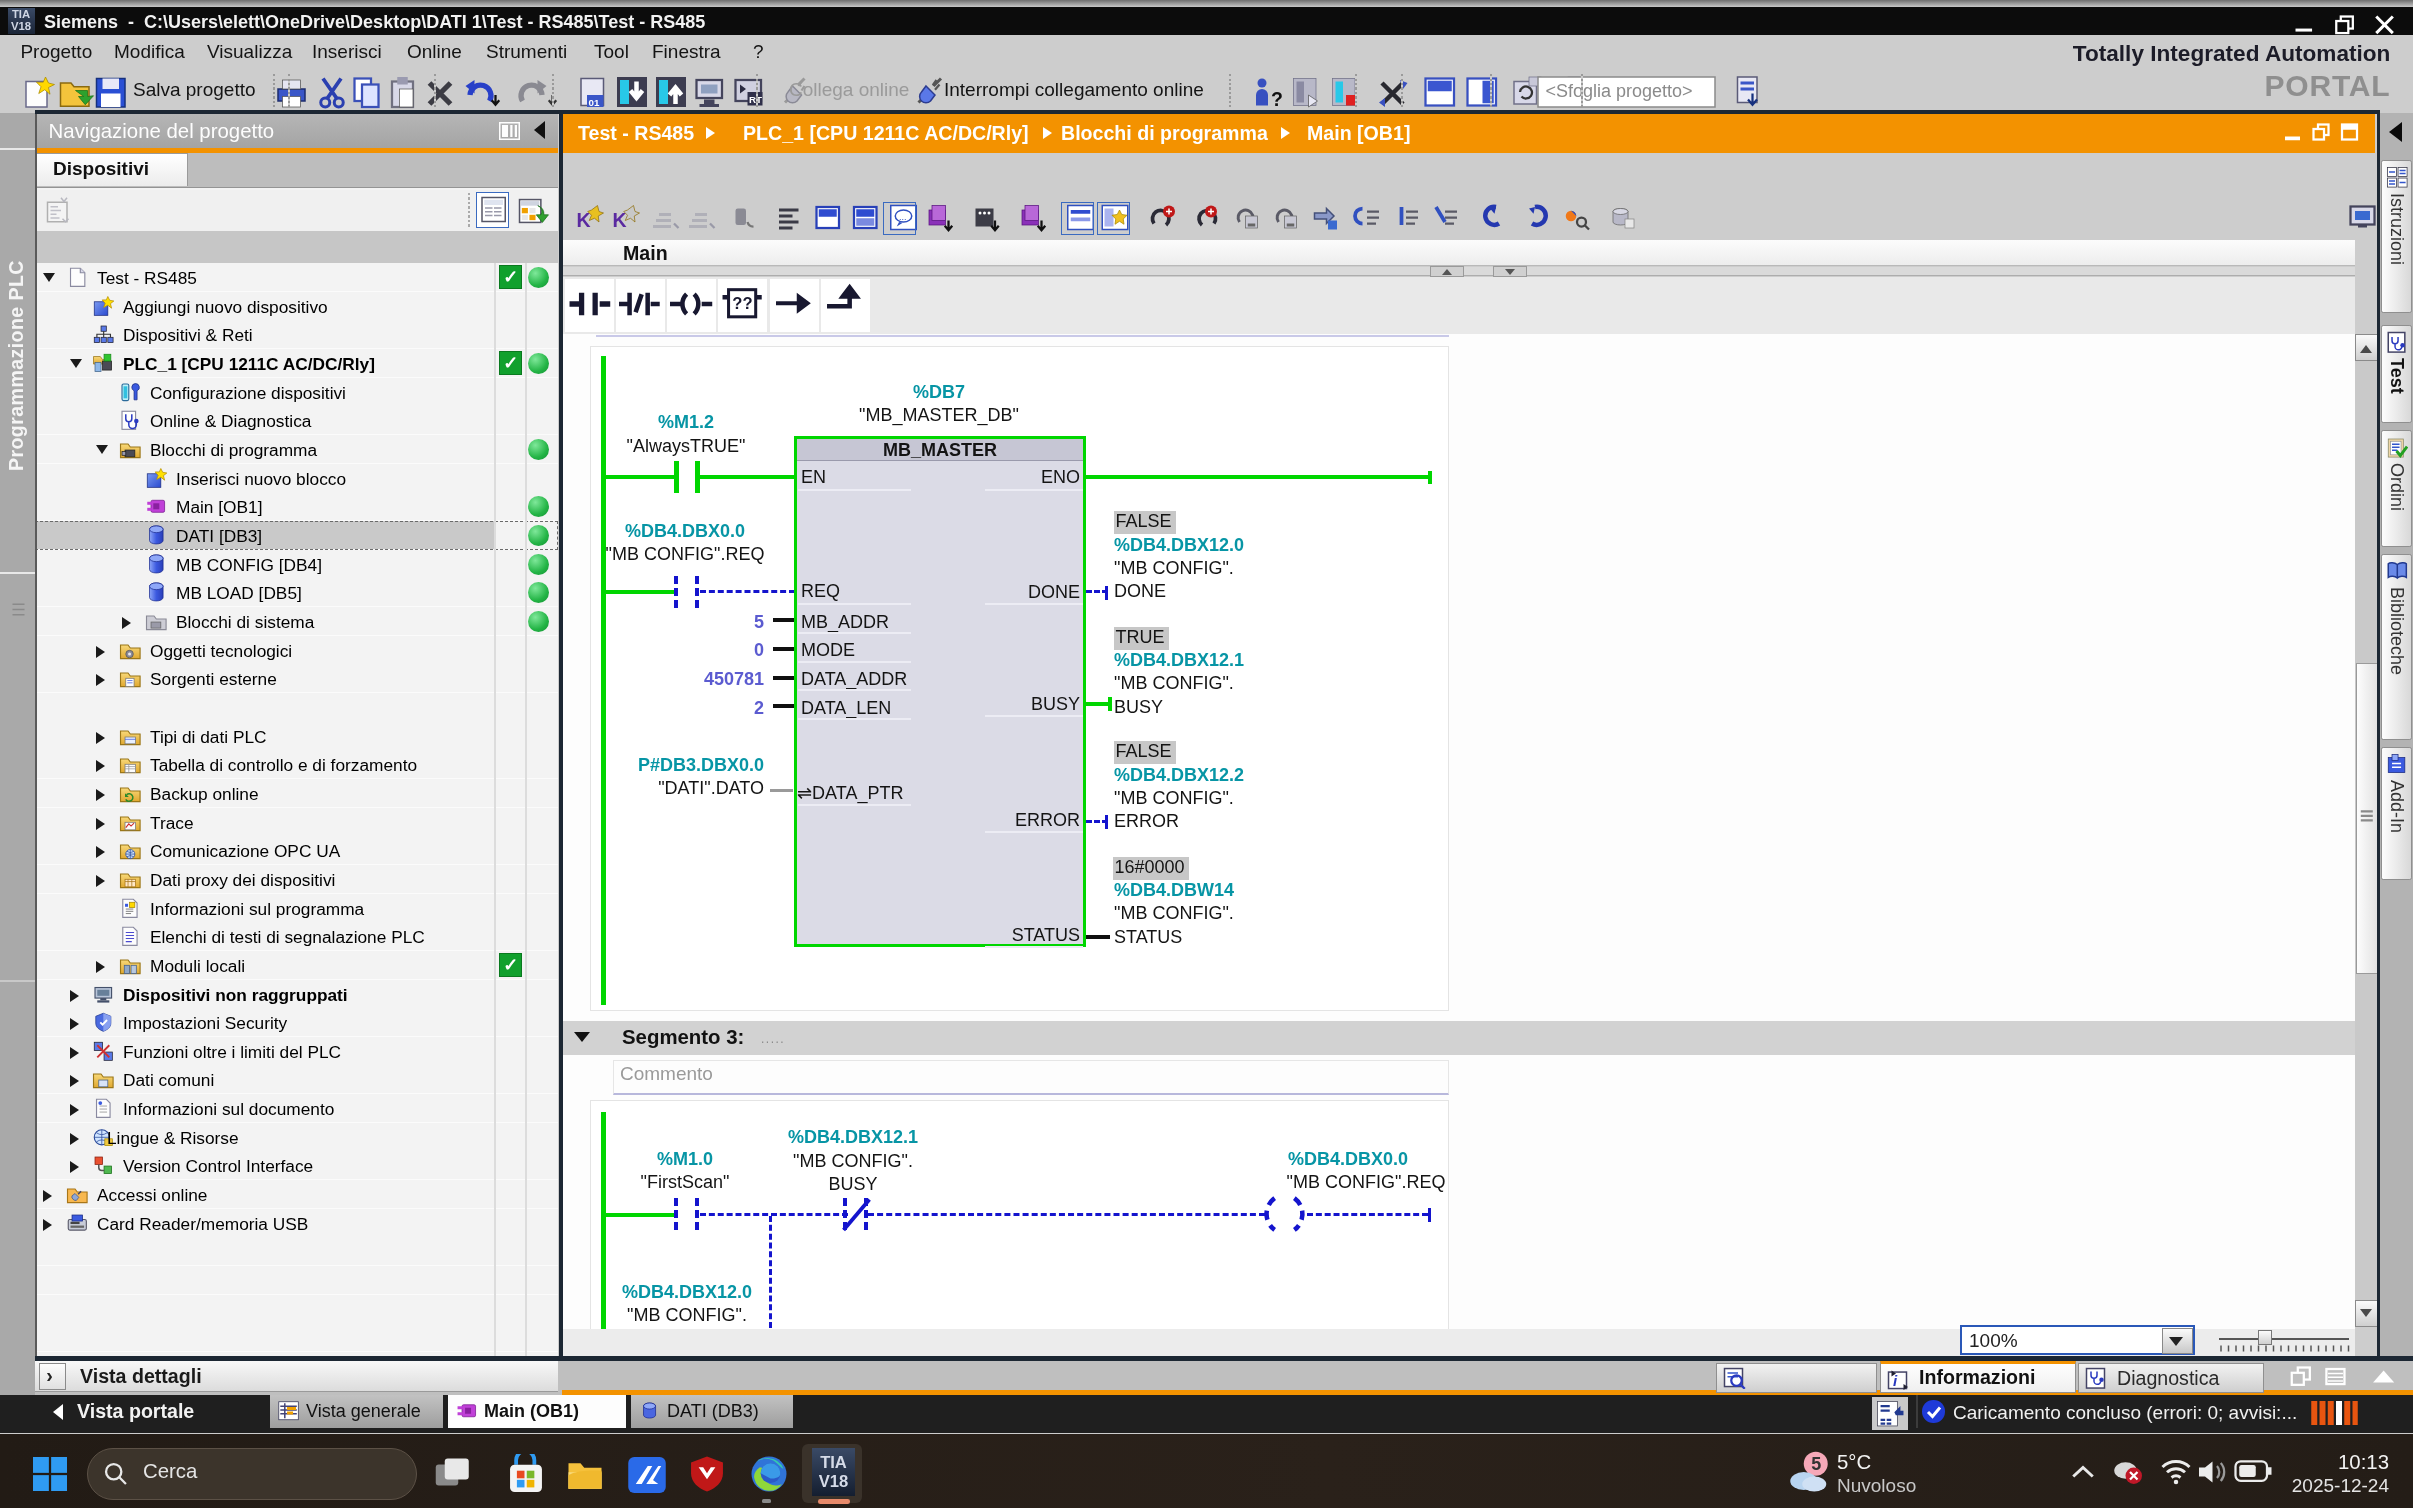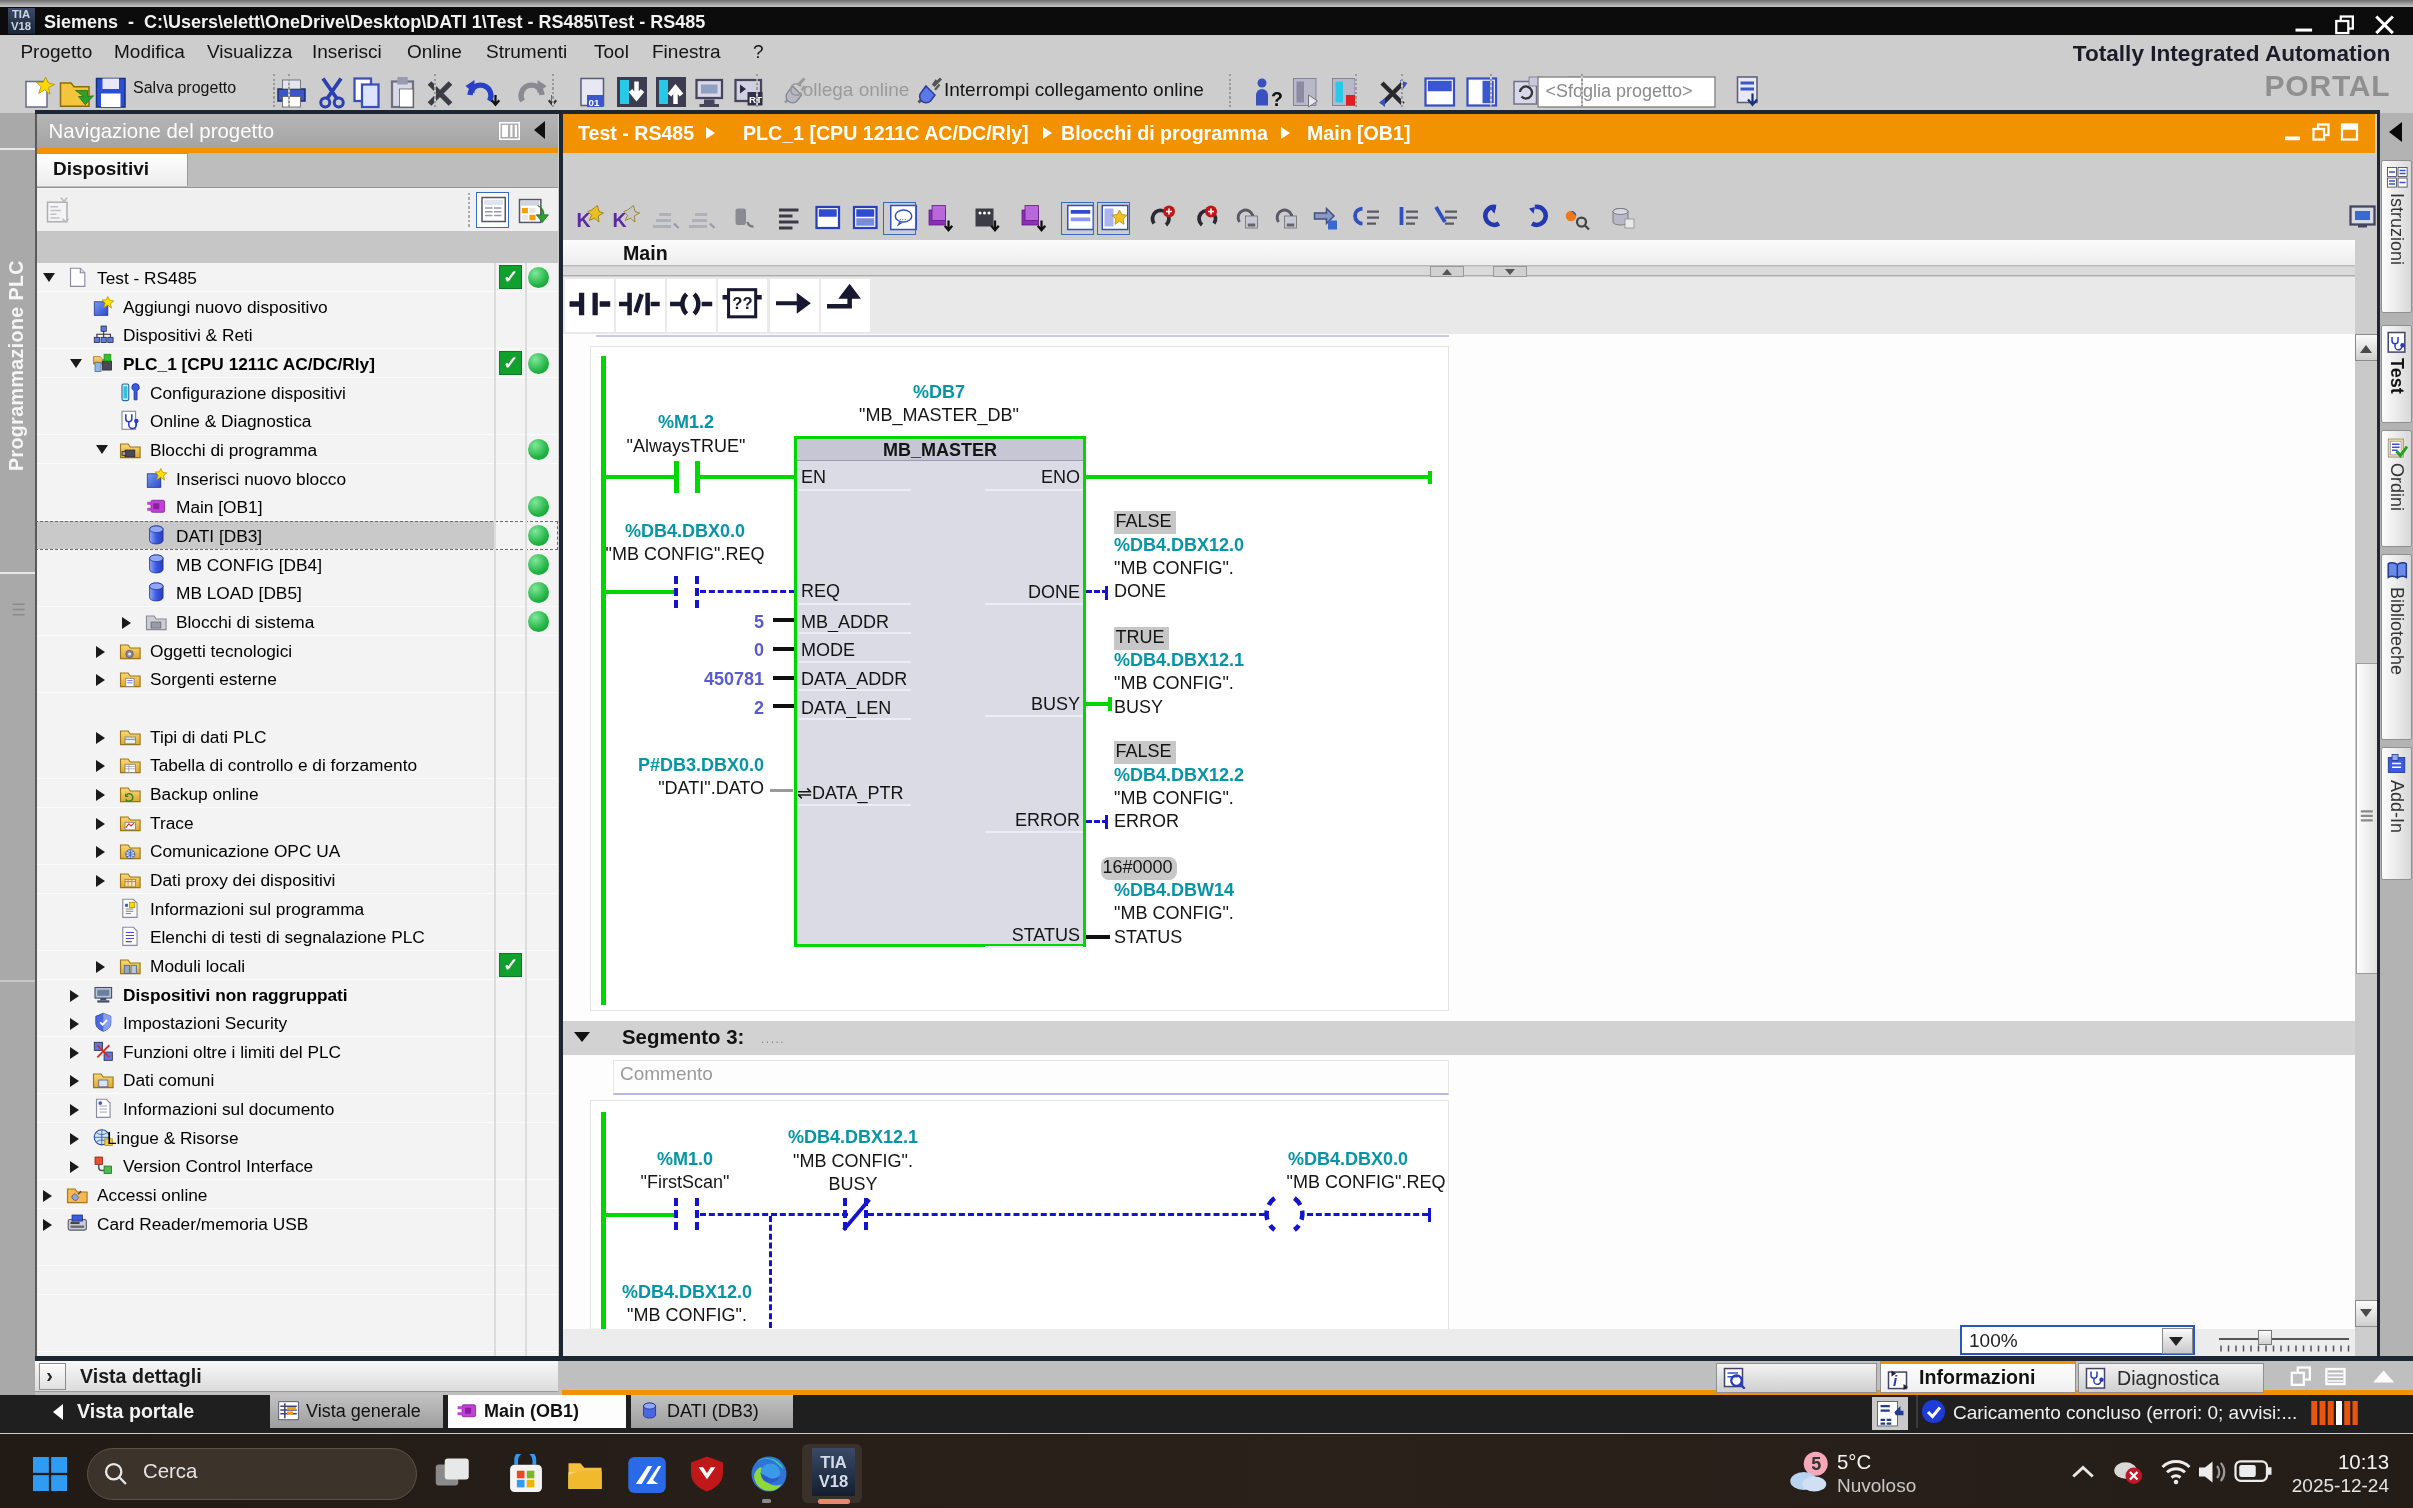--- a/index.html
+++ b/index.html
@@ -473,21 +473,21 @@
           <text x="10" y="29" font-size="24" fill="#8a8a8a">&lt;Sfoglia progetto&gt;</text>
         </g>
 
       <g transform="translate(2286,2)">
           <rect x="0" y="2" width="26" height="34" fill="#e8e8f4" stroke="#5a5a77" stroke-width="2"></rect>
           <rect x="4" y="8" width="18" height="4" fill="#3a56c8"></rect>
           <rect x="4" y="16" width="18" height="4" fill="#3a56c8"></rect>
           <path d="M20 24 v14 m-6 -6 l6 7 6 -7" stroke="#16307e" stroke-width="3" fill="none"></path>
         </g>
     </svg>
-    <span class="abs" style="left:133px;top:9.8px;font-size:16px;color:#141414;">Salva progetto</span>
+    <span class="abs" style="left:133px;top:9.8px;font-size:19px;color:#141414;">Salva progetto</span>
     <span class="abs" style="left:789px;top:9.8px;font-size:19px;color:#9a9a9a;">Collega online</span>
     <span class="abs" style="left:944px;top:9.8px;font-size:19px;color:#141414;">Interrompi collegamento online</span>
     <span class="tsep" style="left:273px;"></span>
     <span class="tsep" style="left:288px;"></span>
     <span class="tsep" style="left:434px;"></span>
     <span class="tsep" style="left:552px;"></span>
     <span class="tsep" style="left:756px;"></span>
     <span class="tsep" style="left:1229px;"></span>
     <span class="tsep" style="left:1355px;"></span>
     <span class="tsep" style="left:1401px;"></span>
@@ -1058,21 +1058,21 @@
 <span class="blk" style="left:551px;top:224px;">"MB CONFIG".</span>
 <span class="blk" style="left:551px;top:247px;">DONE</span>
 <span class="blk hl" style="left:551px;top:293px;padding:0 4.5px 1.5px 1.5px;">TRUE</span>
 <span class="teal" style="left:551px;top:316px;">%DB4.DBX12.1</span>
 <span class="blk" style="left:551px;top:339px;">"MB CONFIG".</span>
 <span class="blk" style="left:551px;top:363px;">BUSY</span>
 <span class="blk hl" style="left:551px;top:407px;padding:0 4.5px 1.5px 1.5px;">FALSE</span>
 <span class="teal" style="left:551px;top:431px;">%DB4.DBX12.2</span>
 <span class="blk" style="left:551px;top:454px;">"MB CONFIG".</span>
 <span class="blk" style="left:551px;top:477px;">ERROR</span>
-<span class="blk hl" style="left:538px;top:523px;padding:0 4.5px 1.5px 1.5px;border-radius:8px;">16#0000</span>
+<span class="blk hl" style="left:550px;top:523px;padding:0 4.5px 1.5px 1.5px;">16#0000</span>
 <span class="teal" style="left:551px;top:546px;">%DB4.DBW14</span>
 <span class="blk" style="left:551px;top:569px;">"MB CONFIG".</span>
 <span class="blk" style="left:551px;top:593px;">STATUS</span>
 <div style="position:absolute;left:0;top:687px;width:1792px;height:34px;background:#d2d2d2;"></div>
 <div style="position:absolute;left:10.6px;top:698px;width:0;height:0;border-left:8.3px solid transparent;border-right:8.3px solid transparent;border-top:10.6px solid #111;"></div>
 <span style="position:absolute;left:59px;top:692px;font-size:20.4px;font-weight:bold;color:#111;">Segmento 3:</span>
 <span style="position:absolute;left:198px;top:698px;font-size:12px;color:#8a8a8a;letter-spacing:1.5px;">.....</span>
 <div style="position:absolute;left:50px;top:726px;width:836px;height:35px;border:0.8px solid #e6e6e6;border-bottom:2.3px solid #b8b8dc;"></div>
 <span style="position:absolute;left:57px;top:729px;font-size:19px;color:#9a9a9a;">Commento</span>
 <div style="position:absolute;left:27px;top:766px;width:859px;height:229px;border:1.5px solid #e4e4e4;border-bottom:none;background:#fff;"></div>

